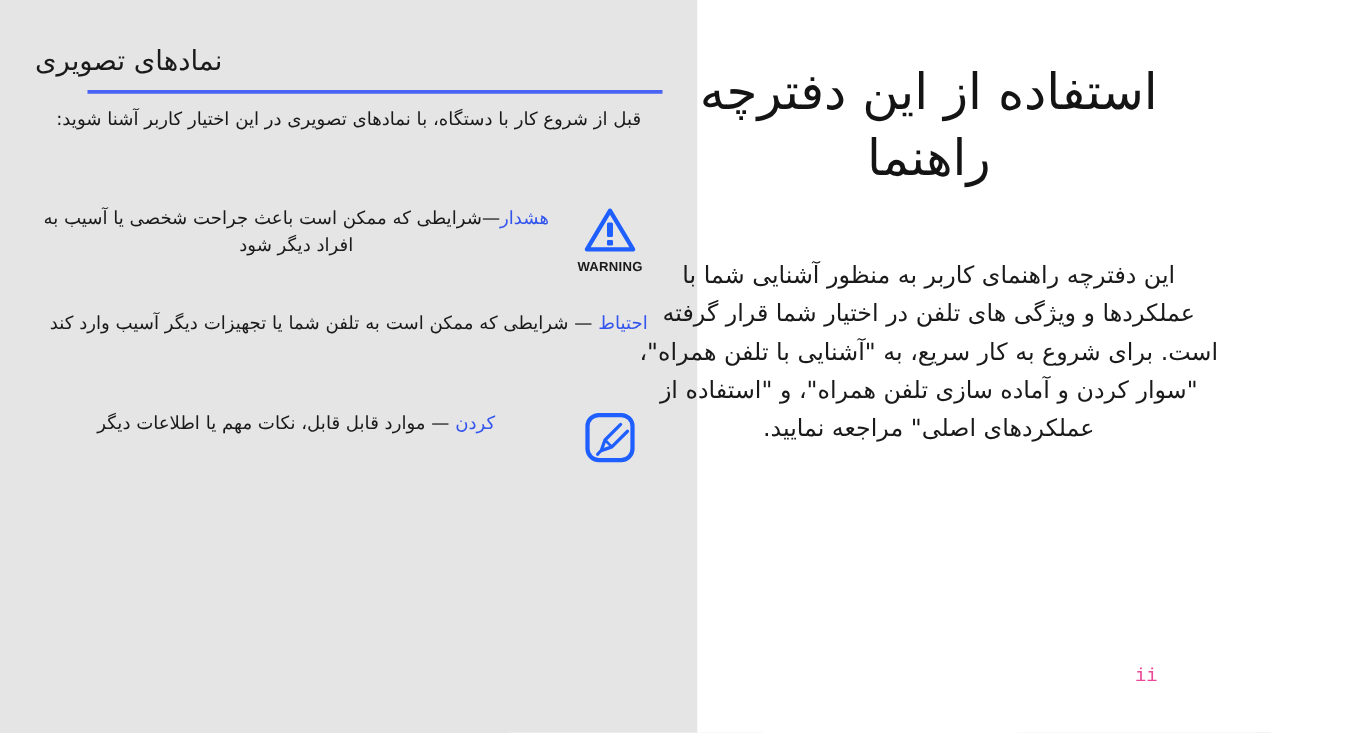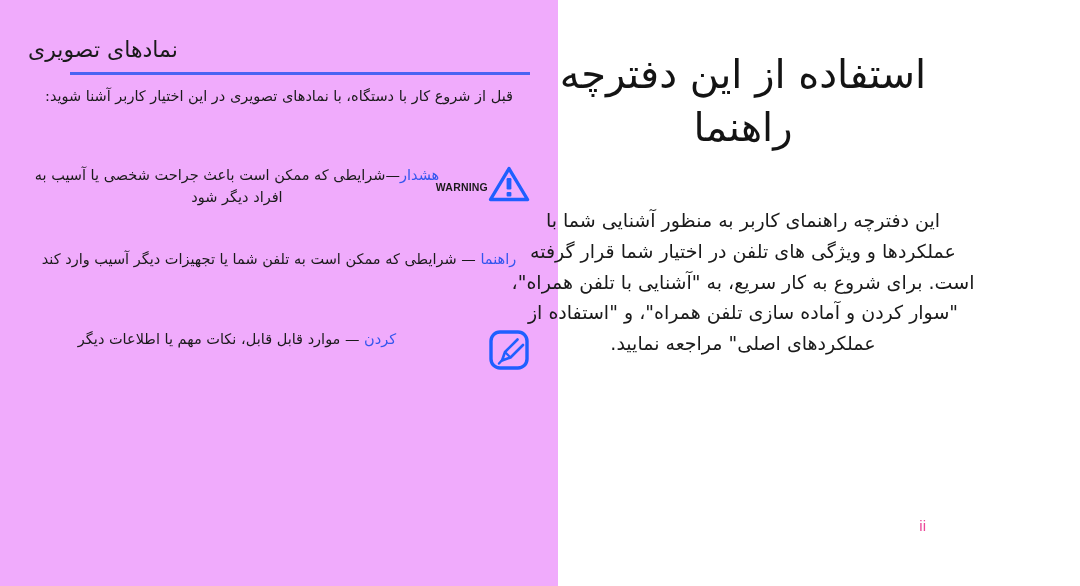--- a/index.html
+++ b/index.html
@@ -21,21 +21,21 @@
     height: 586px;
   }
 
   
   #left-panel {
     position: absolute;
     left: 0;
     top: 0;
     width: 558px;
     height: 586px;
-    background: #f0abfc;
+    background: #e5e5e5;
     box-sizing: border-box;
     direction: rtl;
   }
 
   #left-title {
     position: absolute;
     right: 28px;
     top: 38px;
     width: 502px;
     text-align: left;
@@ -78,21 +78,21 @@
     direction: rtl;
   }
   #row-warning { top: 163px; }
   #row-caution { top: 247px; }
   #row-note    { top: 327px; }
 
   .icon-cell {
     width: 84px;
     flex: 0 0 84px;
     display: flex;
-    flex-direction: row;
+    flex-direction: column;
     align-items: center;
     justify-content: flex-start;
     padding-top: 2px;
   }
 
   .icon-caption {
     font-size: 10.5px;
     font-weight: bold;
     color: #1a1a1a;
     letter-spacing: 0.2px;
@@ -148,24 +148,24 @@
     font-size: 19px;
     color: #1a1a1a;
     line-height: 1.62;
     text-align: center;
     direction: rtl;
   }
 
   #page-number {
     position: absolute;
     right: 78px;
-    top: 517px;
+    top: 533px;
     font-size: 15px;
     color: #ec4899;
-    font-family: Liberation Sans, sans-serif;
+    font-family: Liberation Mono, monospace;
     direction: ltr;
   }
 </style>
 </head>
 <body>
 
 <div id="page">
 
   <div id="left-panel">
 
@@ -186,21 +186,21 @@
         </span>
         <span class="icon-caption">WARNING</span>
       </div>
       <div class="row-text">
         <span class="kw">هشدار</span><span>—</span><span>شرایطی که ممکن است باعث جراحت شخصی یا آسیب به افراد دیگر شود</span>
       </div>
     </div>
 
     <div class="icon-row" id="row-caution">
       <div class="row-text">
-        <span class="kw">راهنما</span><span> — </span><span>شرایطی که ممکن است به تلفن شما یا تجهیزات دیگر آسیب وارد کند</span>
+        <span class="kw">احتیاط</span><span> — </span><span>شرایطی که ممکن است به تلفن شما یا تجهیزات دیگر آسیب وارد کند</span>
       </div>
     </div>
 
     <div class="icon-row" id="row-note">
       <div class="icon-cell">
         <span>
           <svg width="42" height="42" viewBox="0 0 42 42" xmlns="http://www.w3.org/2000/svg">
             <rect x="3" y="3" width="36" height="36" rx="9" ry="9" fill="none" stroke="#1f5fff" stroke-width="3.4"></rect>
             <path d="M29.5 10.5 L17 23 L14 31.5 L22.5 28.5 L35 16" fill="none" stroke="#1f5fff" stroke-width="2.6" stroke-linejoin="round" stroke-linecap="round"></path>
             <path d="M17 23 L22.5 28.5" fill="none" stroke="#1f5fff" stroke-width="2.2"></path>

